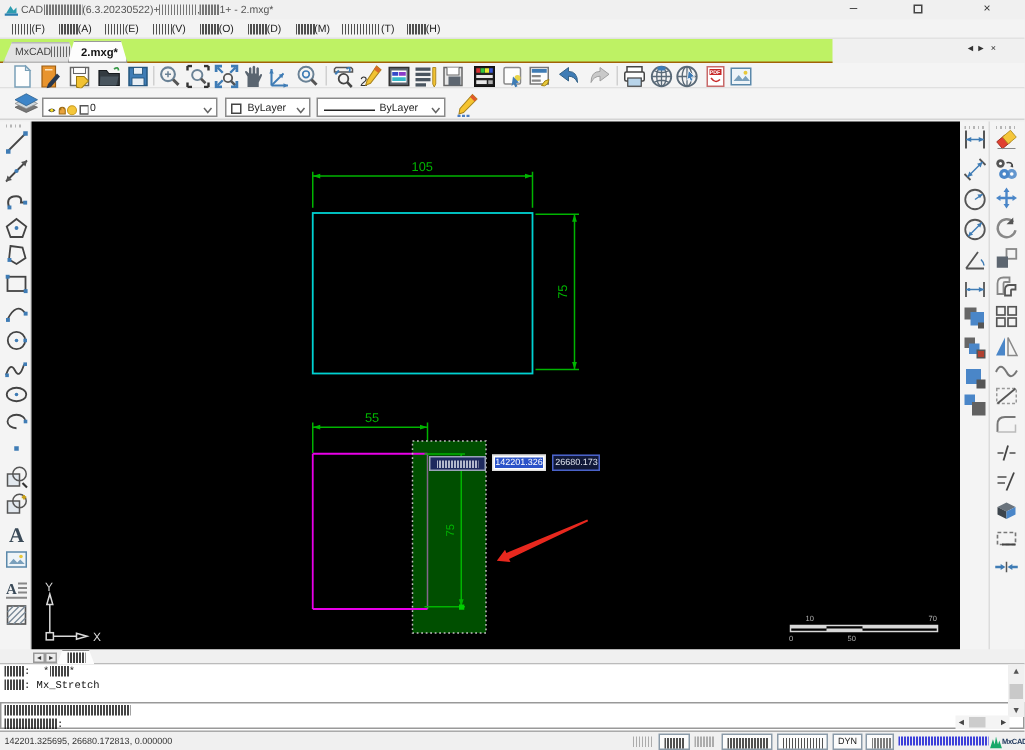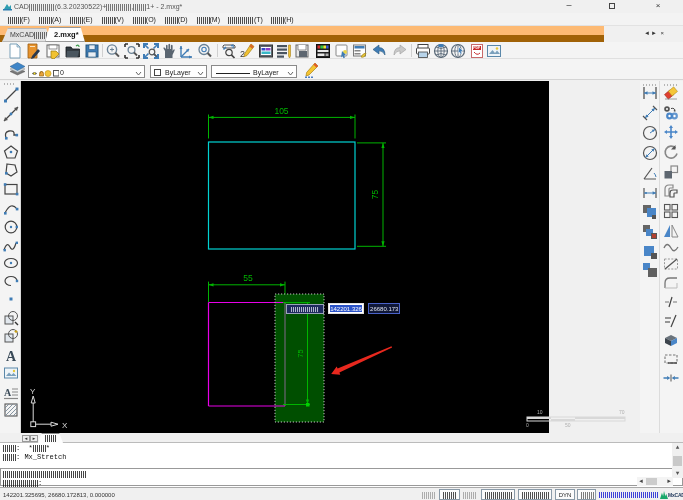--- a/index.html
+++ b/index.html
@@ -28,21 +28,21 @@
   <span class="zh" style="width:13px;height:7px"></span>(E)<span style="display:inline-block;width:7px"></span>
   <span class="zh" style="width:13px;height:7px"></span>(V)<span style="display:inline-block;width:7px"></span>
   <span class="zh" style="width:13px;height:7px"></span>(O)<span style="display:inline-block;width:7px"></span>
   <span class="zh" style="width:13px;height:7px"></span>(D)<span style="display:inline-block;width:7px"></span>
   <span class="zh" style="width:13px;height:7px"></span>(M)<span style="display:inline-block;width:6px"></span>
   <span class="zh" style="width:26px;height:7px"></span>(T)<span style="display:inline-block;width:6px"></span>
   <span class="zh" style="width:13px;height:7px"></span>(H)
  </div>
 </div>
 
-<div class="abs" style="left:0;top:26px;width:604px;height:16px;background:#fdba74;border-bottom:7px solid #a16207">
+<div class="abs" style="left:0;top:26px;width:555px;height:16px;background:#bef264;border-bottom:1px solid #a16207">
  <div class="abs" style="left:2px;top:2px;width:50px;height:14px;background:#e3e3e3;clip-path:polygon(12% 0,88% 0,100% 100%,0 100%);box-shadow:inset 0 0 0 1px #b8b8b8"></div>
  <div class="abs" style="left:10px;top:5px;font-size:7px;color:#444;white-space:nowrap">MxCAD<span class="zh" style="width:13px;height:7px;color:#444"></span></div>
  <div class="abs" style="left:45px;top:1px;width:40px;height:15px;background:#fdfdfd;clip-path:polygon(11% 0,89% 0,100% 100%,0 100%);box-shadow:inset 0 0 0 1px #999"></div>
  <div class="abs" style="left:54px;top:4px;font-size:7.5px;font-weight:bold;color:#111">2.mxg*</div>
  <div class="abs" style="left:644px;top:4px;font-size:6px;color:#333;letter-spacing:1px">◄►&nbsp;×</div>
 </div>
 
 <div id="tb1" class="abs" style="left:0;top:42px;width:683px;height:17px;background:#f4f4f4;border-bottom:1px solid #e0e0e0">
       <div class="abs" style="left: 7px; top: 0.5px;">
         <svg width="16" height="16" viewBox="0 0 16 16">
@@ -398,21 +398,21 @@
       </div>
       <div class="abs" style="left: 2.5px; top: 321px;">
         <svg width="16" height="16" viewBox="0 0 16 16">
           <rect x="2" y="2" width="12" height="12" fill="none" stroke="#555" stroke-width="1.1"></rect>
           <path d="M2 6 L6 2 M2 10 L10 2 M2 14 L14 2 M6 14 L14 6 M10 14 L14 10" stroke="#7a8a98" stroke-width="0.9"></path>
         </svg>
       </div>
       <div class="abs" style="left: 4px; top: 2px; width: 12px; height: 2px; background-image: repeating-linear-gradient(90deg, rgb(181, 181, 181) 0px, rgb(181, 181, 181) 1px, transparent 1px, transparent 3px);"></div>
     </div>
 
-<div class="abs" style="left:21px;top:81px;width:528px;height:352px;background:#000" id="canvasbox">
+<div class="abs" style="left:21px;top:81px;width:619px;height:352px;background:#000" id="canvasbox">
 <svg width="619" height="352" viewBox="0 0 619 352" id="cv">
         <rect x="187.5" y="61" width="146.5" height="107" fill="none" stroke="#00d2d2" stroke-width="1.2"></rect>
         <path d="M187.5 33.5 V57.5 M334 33.5 V57.5" stroke="#00b400" stroke-width="1" fill="none"></path>
         <path d="M187.5 36.4 H334" stroke="#00b400" stroke-width="1"></path>
         <path d="M187.5 36.4 l5 -1.6 v3.2 Z M334 36.4 l-5 -1.6 v3.2 Z" fill="#00b400"></path>
         <text x="260.5" y="33" fill="#00b400" font-size="8.5" text-anchor="middle" font-family="Liberation Sans">105</text>
         <path d="M336 61.9 H365 M336 165.3 H365" stroke="#00b400" stroke-width="1" fill="none"></path>
         <path d="M362 61.9 V165.3" stroke="#00b400" stroke-width="1"></path>
         <path d="M362 61.9 l-1.6 5 h3.2 Z M362 165.3 l-1.6 -5 h3.2 Z" fill="#00b400"></path>
         <text x="357" y="113.5" fill="#00b400" font-size="8.5" text-anchor="middle" font-family="Liberation Sans" transform="rotate(-90 357 113.5)">75</text>

